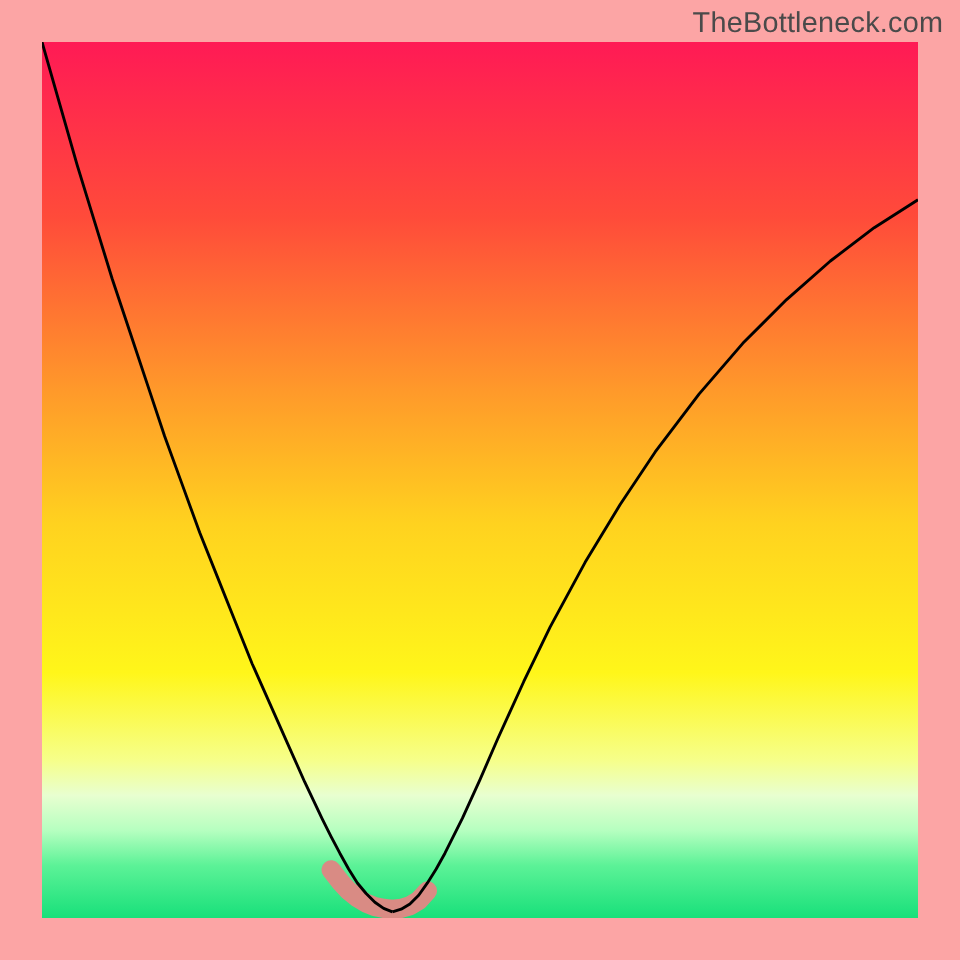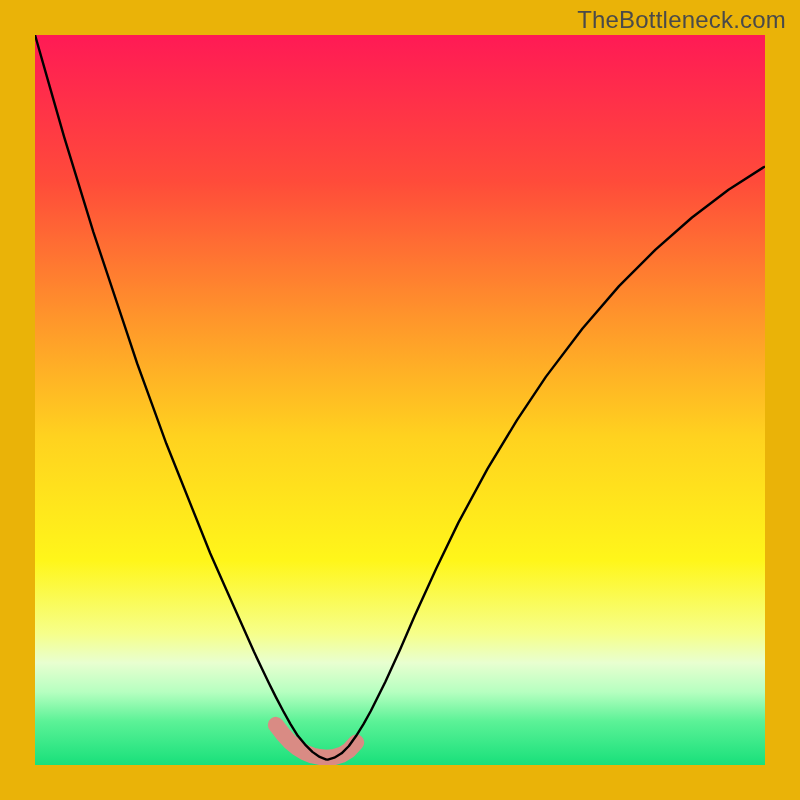--- a/index.html
+++ b/index.html
@@ -7,21 +7,21 @@
     padding: 0;
     width: 800px;
     height: 800px;
     background: #000;
     font-family: Arial, Helvetica, sans-serif;
   }
   .frame {
     position: relative;
     width: 800px;
     height: 800px;
-    background: #eab308;
+    background: #fca5a5;
   }
   .attribution {
     position: absolute;
     top: 6px;
     right: 14px;
     color: #4a4a4a;
     font-size: 24px;
     font-weight: 400;
     letter-spacing: 0.2px;
   }

